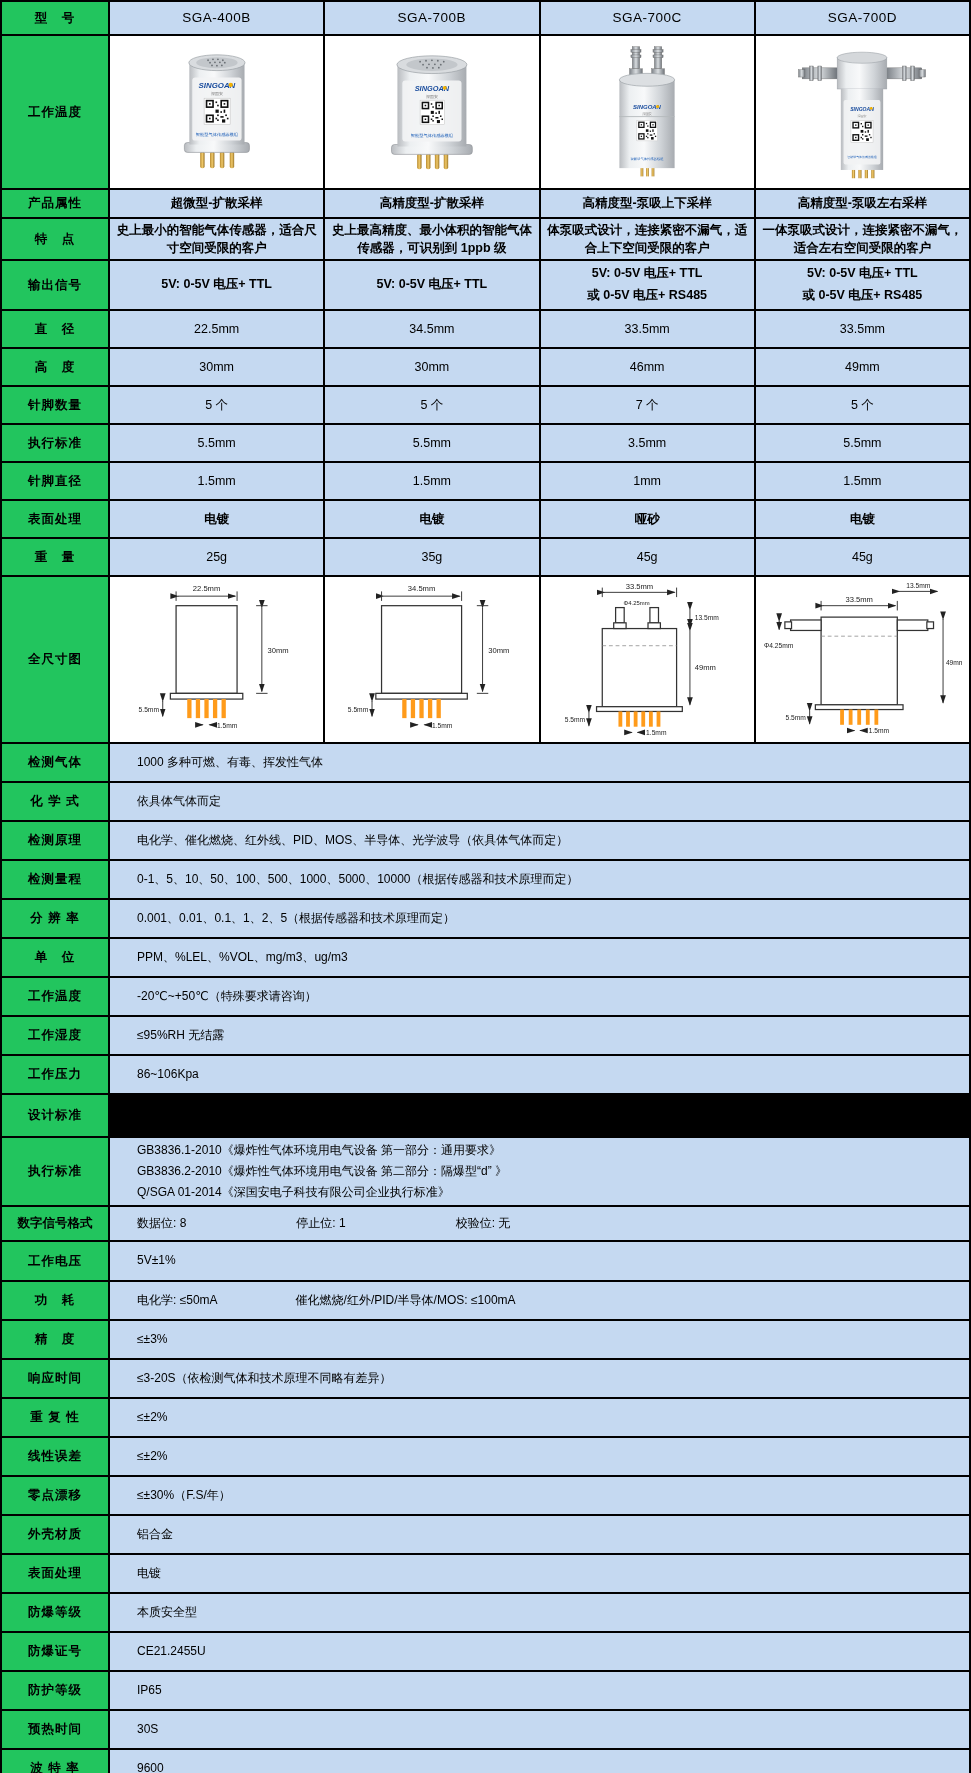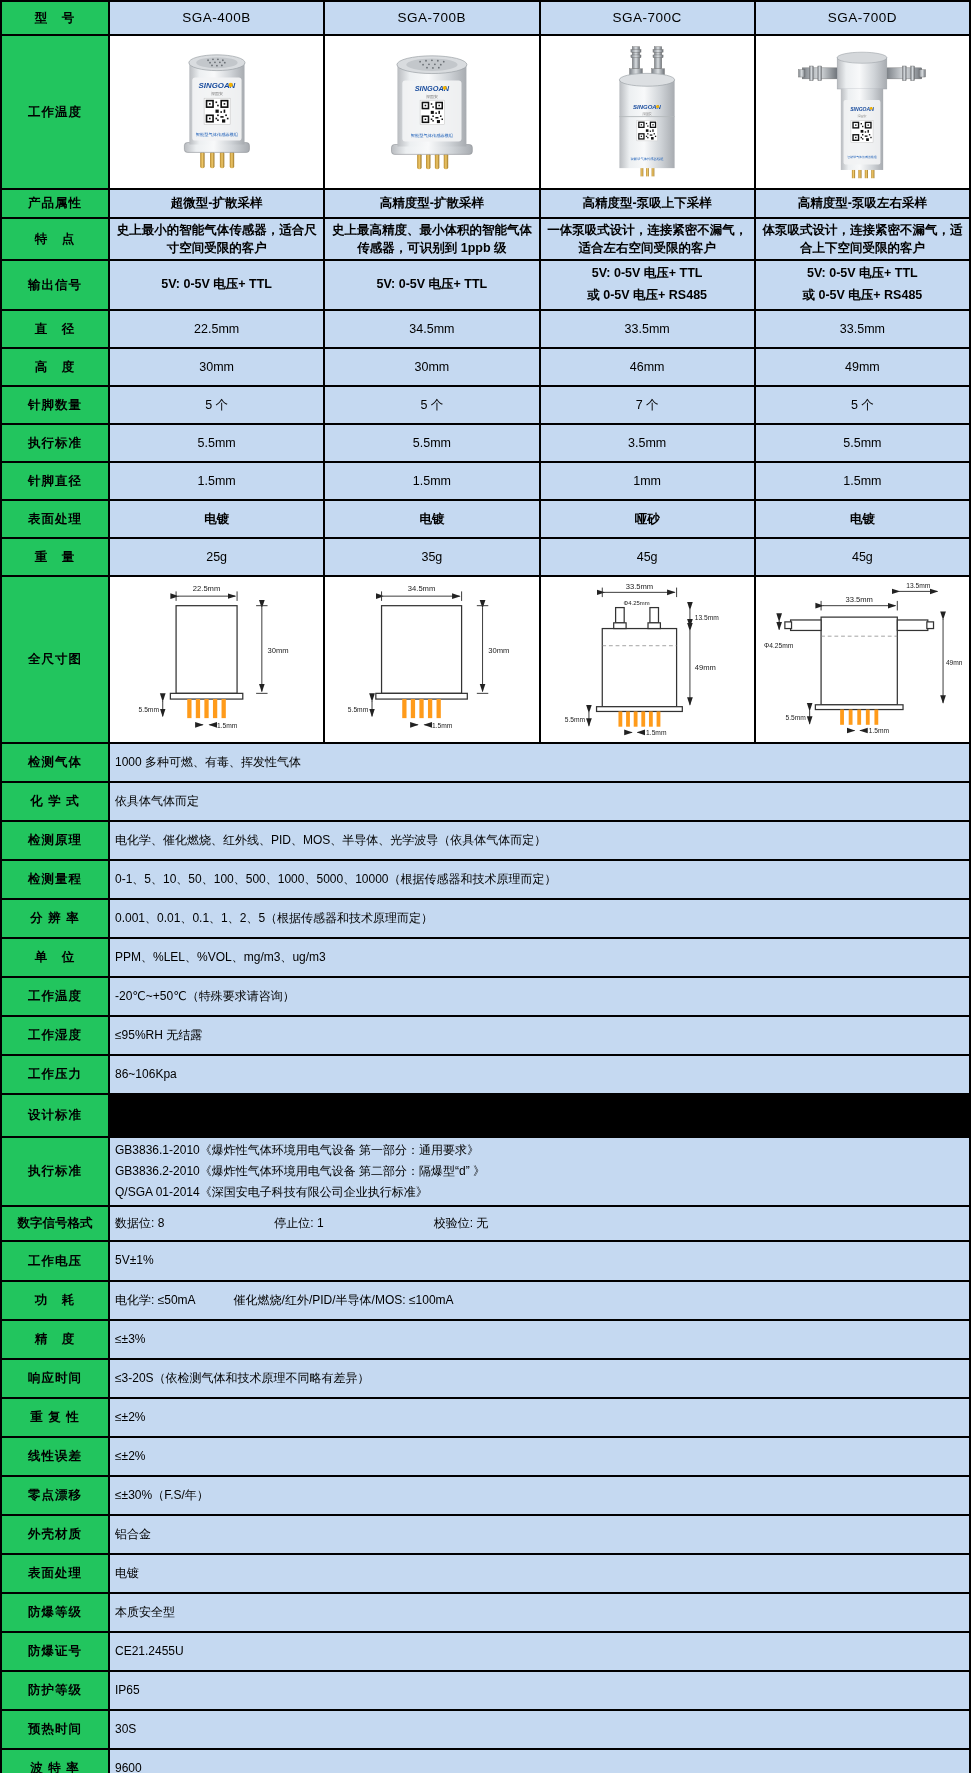--- a/index.html
+++ b/index.html
@@ -7,24 +7,24 @@
   .tbl { width:971px; background:#000; padding:2px; display:flex; flex-direction:column; gap:2px; }
   .row { display:grid; gap:2px; }
   .row.spec { grid-template-columns:106px 1fr 1fr 1fr 1fr; }
   .row.full { grid-template-columns:106px 1fr; }
   .cell { background:#c5d9f1; display:flex; align-items:center; justify-content:center;
           text-align:center; font-size:12.5px; min-height:var(--h,36px); padding:2px 6px; line-height:1.45; }
   .cell.label { background:#22c55e; font-weight:bold; font-size:12.5px; letter-spacing:1px; }
   .cell.white { background:#fff; padding:0; }
   .cell.model { font-weight:normal; font-size:13.5px; letter-spacing:.5px; }
   .cell.b { font-weight:bold; }
-  .cell.left { justify-content:flex-start; text-align:left; padding-left:5px; font-size:12px; }
+  .cell.left { justify-content:flex-start; text-align:left; padding-left:27px; font-size:12px; }
   .cell.preline { white-space:pre-line; line-height:1.75; }
   .cell.parts { gap:110px; }
-  .cell.parts2 { gap:38px; }
+  .cell.parts2 { gap:78px; }
   .photo-svg { height:138px; }
   .diag-svg { height:162px; }
   svg text { font-family:"Liberation Sans","DejaVu Sans",sans-serif; }
   .dim { font-size:8px; fill:#222; }
   .dim-s { font-size:7px; fill:#222; }
   .outline { fill:#fff; stroke:#333; stroke-width:1.3; }
   .dimline { stroke:#333; stroke-width:1; fill:none; }
   .pin { fill:#ff9b1a; }
 </style>
 </head>
@@ -212,22 +212,22 @@
     <div class="cell label">产品属性</div>
     <div class="cell b">超微型-扩散采样</div>
     <div class="cell b">高精度型-扩散采样</div>
     <div class="cell b">高精度型-泵吸上下采样</div>
     <div class="cell b">高精度型-泵吸左右采样</div>
   </div>
   <div class="row spec" style="--h:37px">
     <div class="cell label">特　点</div>
     <div class="cell b">史上最小的智能气体传感器，适合尺寸空间受限的客户</div>
     <div class="cell b">史上最高精度、最小体积的智能气体传感器，可识别到 1ppb 级</div>
+    <div class="cell b">体泵吸式设计，连接紧密不漏气，适合上下空间受限的客户</div>
     <div class="cell b">一体泵吸式设计，连接紧密不漏气，适合左右空间受限的客户</div>
-    <div class="cell b">体泵吸式设计，连接紧密不漏气，适合上下空间受限的客户</div>
   </div>
   <div class="row spec" style="--h:38px">
     <div class="cell label">输出信号</div>
     <div class="cell b preline">5V: 0-5V 电压+ TTL</div>
     <div class="cell b preline">5V: 0-5V 电压+ TTL</div>
     <div class="cell b preline">5V: 0-5V 电压+ TTL
 或 0-5V 电压+ RS485</div>
     <div class="cell b preline">5V: 0-5V 电压+ TTL
 或 0-5V 电压+ RS485</div>
   </div>

